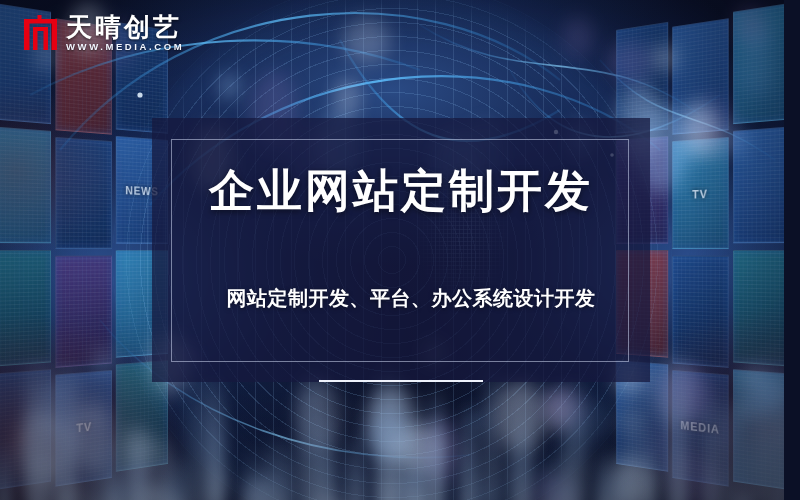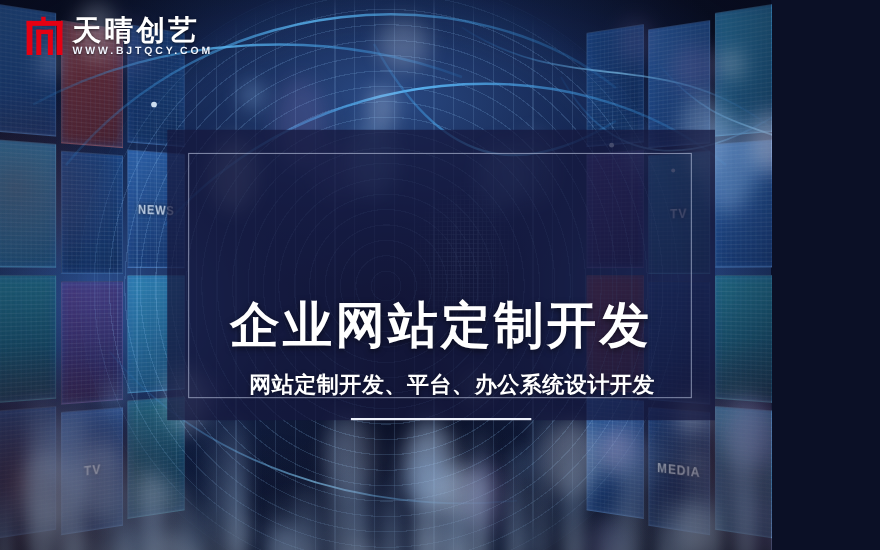--- a/index.html
+++ b/index.html
@@ -6,21 +6,21 @@
     margin: 0;
     padding: 0;
     background: #0b1026;
   }
   body {
     font-family: "Liberation Sans", sans-serif;
   }
 
   #banner {
     position: relative;
-    width: 701px;
+    width: 784px;
     height: 500px;
     overflow: hidden;
     background: #101a3a;
   }
 
   
   .bg-layer {
     position: absolute;
     inset: 0;
     pointer-events: none;
@@ -199,22 +199,22 @@
     position: absolute;
     left: 19px; top: 21px; right: 21px; bottom: 20px;
     border: 1px solid rgba(205,215,240,0.55);
   }
   .panel-content {
     position: absolute;
     inset: 0;
     display: flex;
     flex-direction: column;
     align-items: center;
-    justify-content: flex-end;
-    padding-top: 33px;
+    justify-content: space-between;
+    padding-top: 49px;
     box-sizing: border-box;
   }
   .headline {
     font-family: "Liberation Serif", serif;
     font-size: 45px;
     font-weight: 700;
     color: #ffffff;
     letter-spacing: 3px;
     line-height: 1.1;
     text-shadow: 0 2px 6px rgba(0,0,0,0.55);
@@ -453,21 +453,21 @@
           <rect x="0" y="4" width="33" height="4.5"></rect>
           <rect x="9" y="12" width="4.5" height="23"></rect>
           <rect x="19.5" y="12" width="4.5" height="23"></rect>
           <rect x="9" y="12" width="15" height="4"></rect>
           <rect x="13.5" y="0" width="4" height="8"></rect>
         </g>
       </svg>
     </div>
     <div class="logo-text-wrap">
       <div class="logo-cn">天晴创艺</div>
-      <div class="logo-url">WWW.BJTQCY.COM</div>
+      <div class="logo-url">WWW.MEDIA.COM</div>
     </div>
   </div>
 
   <div class="panel">
     <div class="panel-inner-border"></div>
     <div class="panel-content">
       <div class="headline">企业网站定制开发</div>
       <div class="subhead">网站定制开发、平台、办公系统设计开发</div>
       <div class="rule"></div>
     </div>

